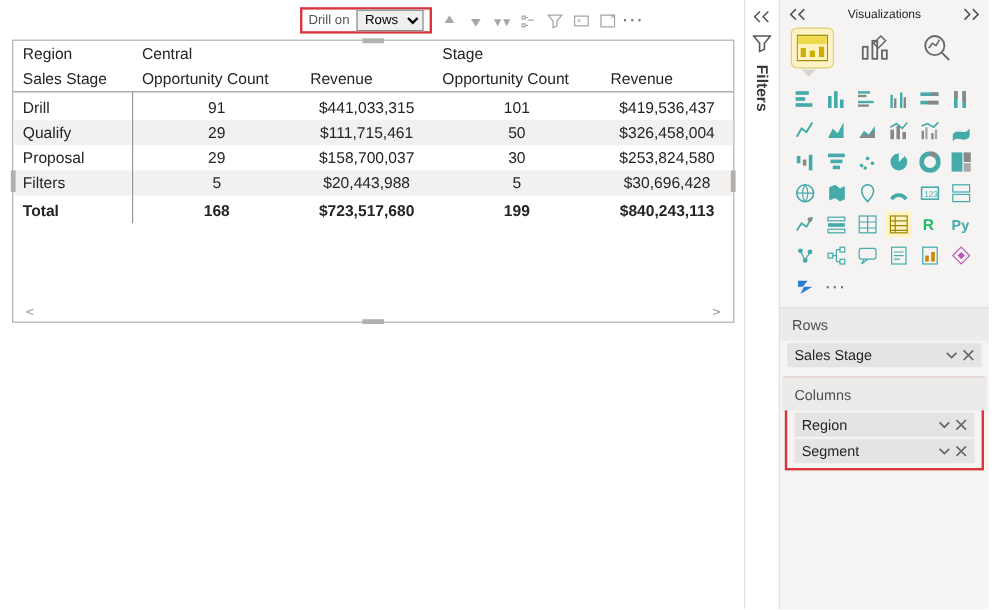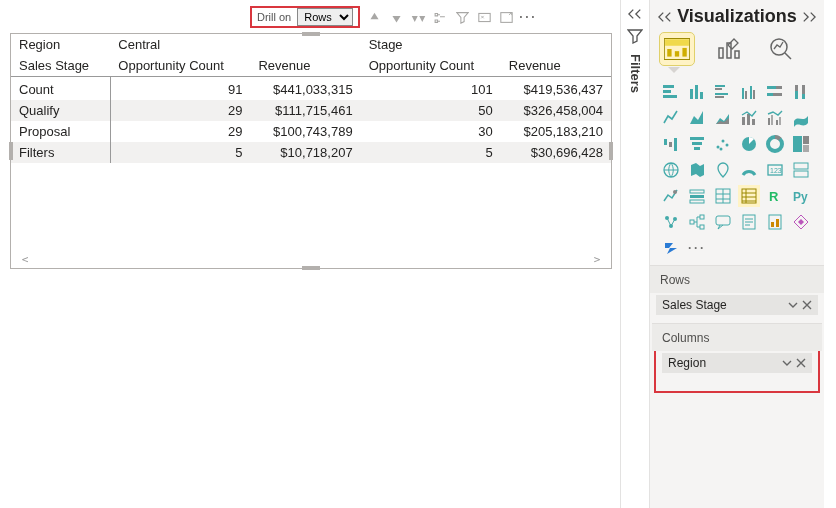--- a/index.html
+++ b/index.html
@@ -14,21 +14,21 @@
   .drill-sel { font-size:11px; border:1px solid #888; height:18px; padding:0 2px; min-width:56px; }
   .t-icon { width:16px; height:16px; display:flex; align-items:center; justify-content:center; color:#a8a7a5; fill:currentColor; }
 
   
   .matrix-wrap { border:1px solid #b3b0ad; margin-top:5px; background:#fff; width:602px; height:236px; display:flex; flex-direction:column; position:relative;}
   .matrix-wrap::before, .matrix-wrap::after { content:""; position:absolute; width:0;height:0; }
   .resize { position:absolute; width:18px; height:4px; background:#b3b0ad; }
   .rz-top{top:-2px;left:50%;transform:translateX(-50%);} .rz-bot{bottom:-2px;left:50%;transform:translateX(-50%);} 
   .rz-left{left:-2px;top:50%;width:4px;height:18px;transform:translateY(-50%);} .rz-right{right:-2px;top:50%;width:4px;height:18px;transform:translateY(-50%);}
   table { border-collapse:collapse; width:100%; font-size:13px; }
-  th, td { padding:3px 8px; text-align:right; font-weight:normal; white-space:nowrap;}
+  th, td { padding:3px 8px; text-align:center; font-weight:normal; white-space:nowrap;}
   th.txt, td.txt { text-align:left; }
   thead tr.reg th{ border:none; font-weight:normal;}
   thead tr.sub th{ font-weight:normal; }
   tbody tr:nth-child(even){ background:#f2f1f0; }
   tbody td { border:none; }
   tbody td:first-child { border-right:1px solid #999; }
   thead{ border-bottom:1px solid #999;}
   tbody tr:first-child td{ padding-top:5px;}
   tr.total td{ font-weight:700; padding-top:5px;}
   .scrollrow { display:flex; align-items:center; padding:4px 8px 2px;}
@@ -37,37 +37,37 @@
 
   
   .filters-tab { width:30px; border-left:1px solid #e3e2e1; display:flex; flex-direction:column; align-items:center; padding-top:8px; gap:8px;}
   .filters-tab .chev{ color:#555;}
   .filters-tab .funnel{ color:#555;}
   .vlabel{ writing-mode:vertical-rl; font-weight:600; font-size:13px; color:#3b3a39; padding-top:2px;}
 
   
   .viz-pane { width:181px; border-left:1px solid #e3e2e1; display:flex; flex-direction:column; background:#f5f4f3; }
   .viz-head{ display:flex; align-items:center; justify-content:space-between; padding:6px 8px 4px; }
-  .viz-title{ font-weight:700; font-size:18px; }
+  .viz-title{ font-weight:400; font-size:10px; }
   .build{ font-size:11px; color:#6f6e6d; padding:0 10px 4px; }
   .build-icons{ display:flex; gap:18px; padding:2px 10px 2px; }
   .bic{ width:34px; height:32px; display:flex; align-items:center; justify-content:center; }
   .bic.selected{ background:#fff3c5; outline:1px solid #e0d06a; border-radius:4px; }
   .pointer-wrap{ padding:0 10px 6px;}
   .pointer{ width:0;height:0;border-left:6px solid transparent;border-right:6px solid transparent;border-top:6px solid #d7d4d1; margin-left:8px;}
   .gallery{ display:grid; grid-template-columns:repeat(6, 22px); gap:4px 4px; padding:2px 10px 6px;}
   .gi{ width:22px; height:22px; display:flex; align-items:center; justify-content:center; color:#555;}
   .gi.sel{ background:#fff3c5; }
   .section-head{ background:#ecebe9; font-size:12px; color:#4f4e4c; padding:7px 10px 6px; border-top:1px solid #e0dedc; font-weight:400;}
   .field{ background:#e5e4e2; margin:2px 6px; display:flex; align-items:center; justify-content:space-between; padding:3px 6px; font-size:12px; }
   .field .controls{ display:flex; gap:4px; color:#6f6e6d;}
   .chevdown{width:10px;height:10px;}
   .xicon{width:10px;height:10px;}
   .redbox{ border:2px solid #d9363e; }
-  .cols-block{ margin:6px 4px 4px; padding-bottom:16px; }
+  .cols-block{ margin:6px 4px 4px; padding-bottom:2px; }
   .cols-block .section-head{ margin:-2px -4px 2px; }
   svg{display:block;}
   .more-dots{ font-weight:700; letter-spacing:2px; color:#6f6e6d; font-size:12px;}
 </style>
 </head>
 <body>
 
 <div class="app">
   <div class="main">
 
@@ -133,46 +133,53 @@
           <tr class="sub">
             <th class="txt">Sales Stage</th>
             <th style="text-align:left;">Opportunity Count</th>
             <th class="txt">Revenue</th>
             <th style="text-align:left;">Opportunity Count</th>
             <th class="txt">Revenue</th>
           </tr>
         </thead>
         <tbody id="matrix-body">
         <tr>
-              <td class="txt">Count</td>
+              <td class="txt">Drill</td>
               <td>91</td>
               <td>$441,033,315</td>
               <td>101</td>
               <td>$419,536,437</td>
             </tr>
             <tr>
               <td class="txt">Qualify</td>
               <td>29</td>
               <td>$111,715,461</td>
               <td>50</td>
               <td>$326,458,004</td>
             </tr>
             <tr>
               <td class="txt">Proposal</td>
               <td>29</td>
-              <td>$100,743,789</td>
+              <td>$158,700,037</td>
               <td>30</td>
-              <td>$205,183,210</td>
+              <td>$253,824,580</td>
             </tr>
             <tr>
               <td class="txt">Filters</td>
               <td>5</td>
-              <td>$10,718,207</td>
+              <td>$20,443,988</td>
               <td>5</td>
               <td>$30,696,428</td>
+            </tr>
+            <tr class="total">
+              <td class="txt">Total</td>
+              <td>168</td>
+              <td>$723,517,680</td>
+              <td>199</td>
+              <td>$840,243,113</td>
             </tr>
           </tbody>
       </table>
       <div style="flex:1"></div>
       <div class="scrollrow">
         <span class="sarrow">&lt;</span>
         <div class="sbar"></div>
         <span class="sarrow">&gt;</span>
       </div>
     </div>
@@ -506,16 +513,27 @@
         <span>Region</span>
         <span class="controls">
           <svg class="chevdown" viewBox="0 0 10 10">
               <path d="M1 3l4 4 4-4" stroke="#666" fill="none" stroke-width="1.4"></path>
             </svg>
           <svg class="xicon" viewBox="0 0 10 10">
               <path d="M1 1l8 8M9 1l-8 8" stroke="#666" stroke-width="1.4"></path>
             </svg>
         </span>
       </div>
+      <div class="field">
+        <span>Segment</span>
+        <span class="controls">
+          <svg class="chevdown" viewBox="0 0 10 10">
+              <path d="M1 3l4 4 4-4" stroke="#666" fill="none" stroke-width="1.4"></path>
+            </svg>
+          <svg class="xicon" viewBox="0 0 10 10">
+              <path d="M1 1l8 8M9 1l-8 8" stroke="#666" stroke-width="1.4"></path>
+            </svg>
+        </span>
+      </div>
     </div>
 
   </div>
 </div>
 
 </body></html>

